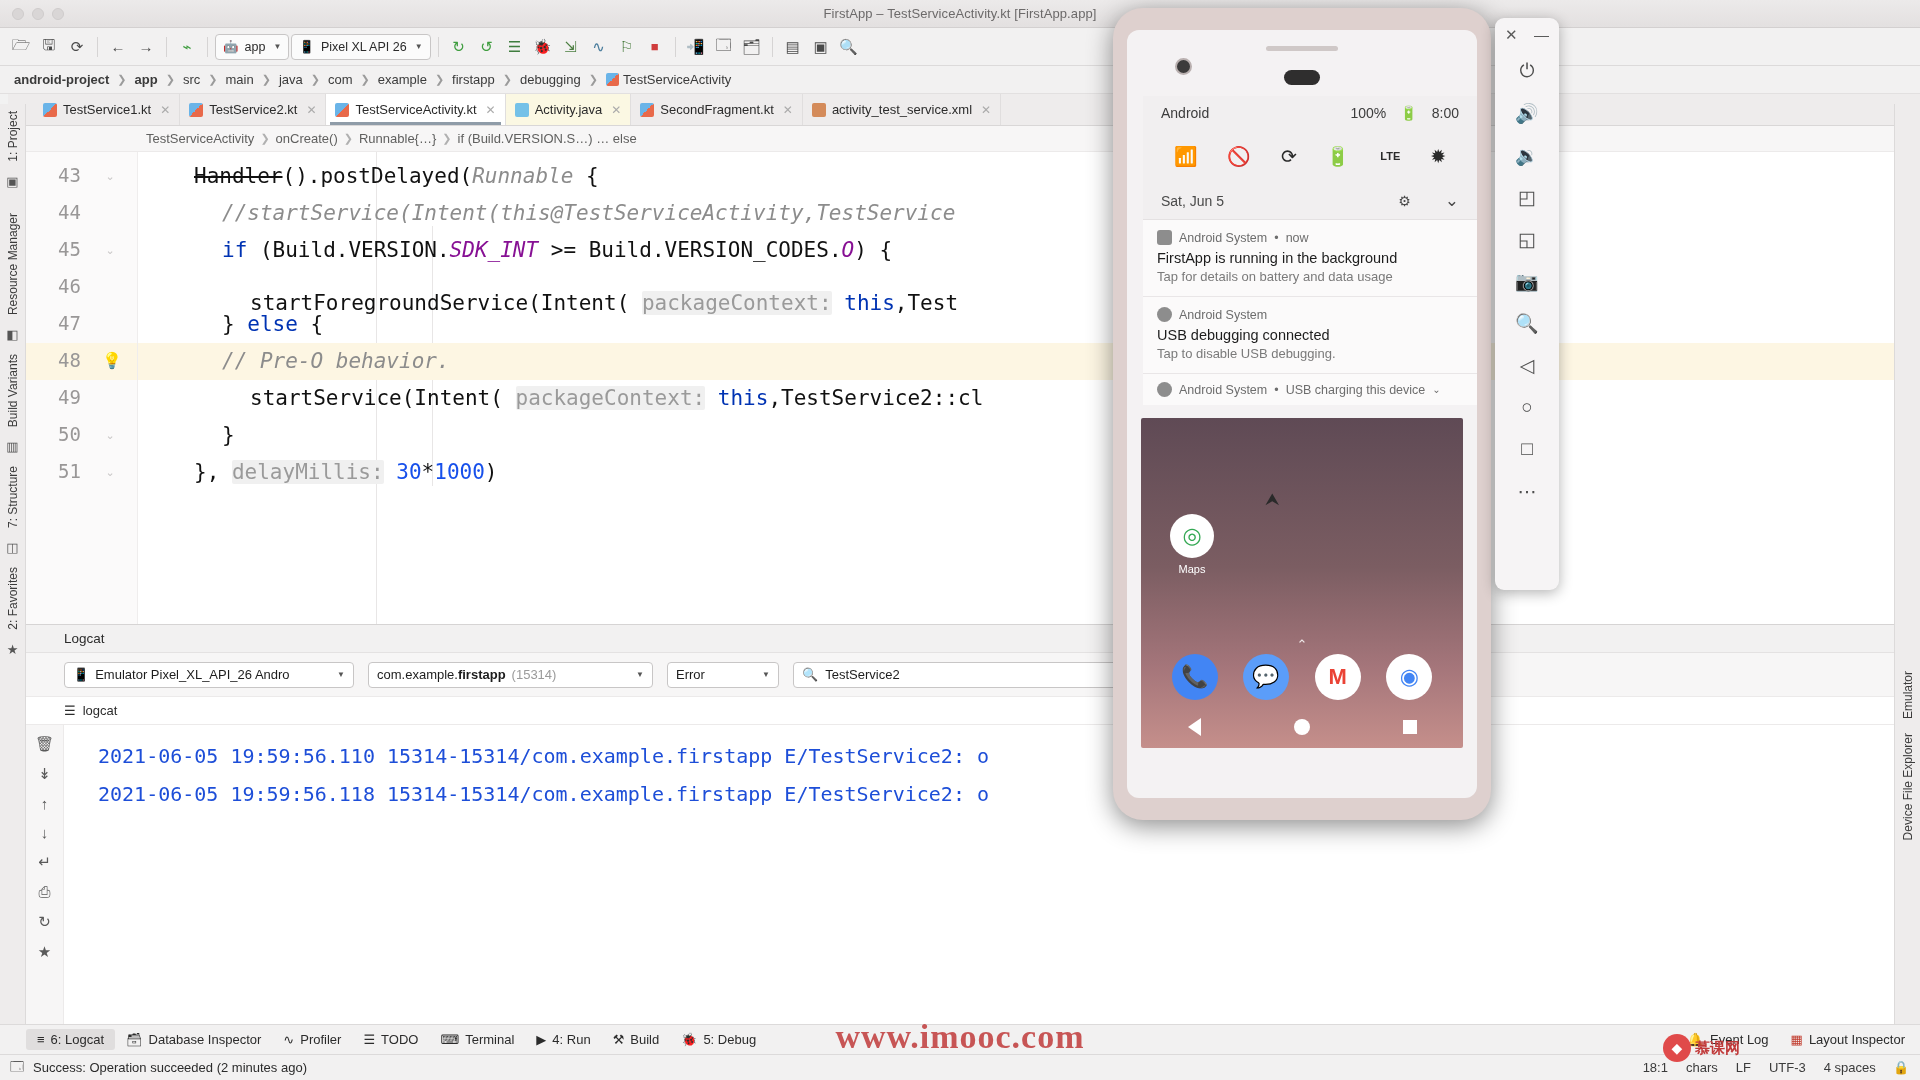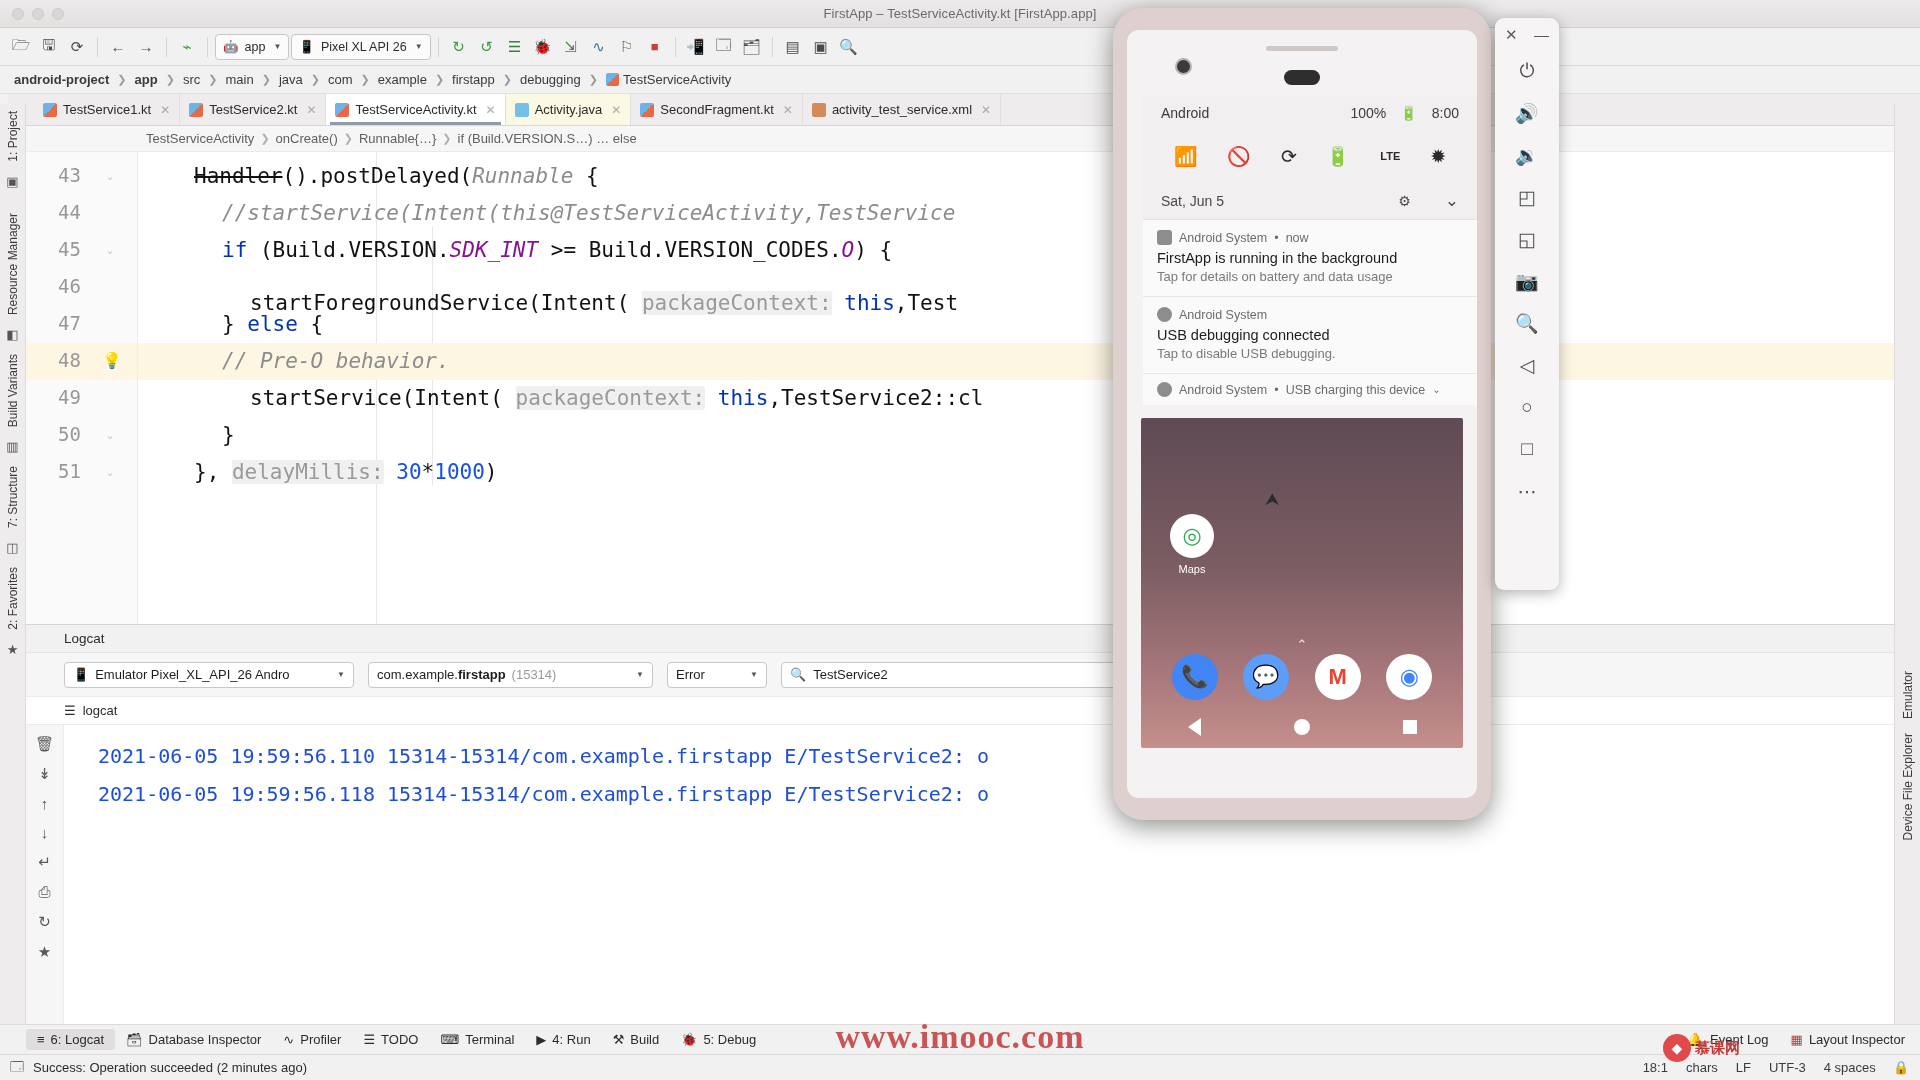--- a/index.html
+++ b/index.html
@@ -373,21 +373,21 @@
             <div class="lc-combo" style="width:290px">
               <span>📱</span>
               <span>Emulator Pixel_XL_API_26 Andro</span>
               <span class="caret">▼</span>
             </div>
             <div class="lc-combo" style="width:285px">
               <span>com.example.<b id="procbold">firstapp</b></span>
               <span class="dim">(15314)</span>
               <span class="caret">▼</span>
             </div>
-            <div class="lc-combo" style="width:100px">
+            <div class="lc-combo" style="width:112px">
               <span>Error</span>
               <span class="caret">▼</span>
             </div>
             <div class="lc-search">
               <span>🔍</span>
               <span>TestService2</span>
             </div>
           </div>
           <div class="lc-sub">
             <span>☰</span>

